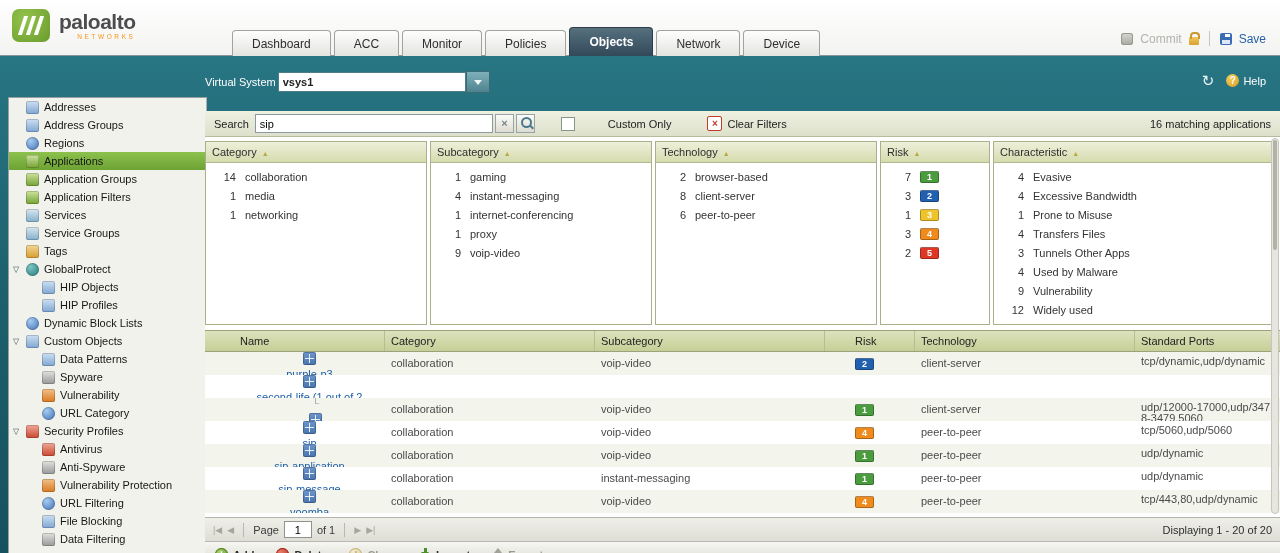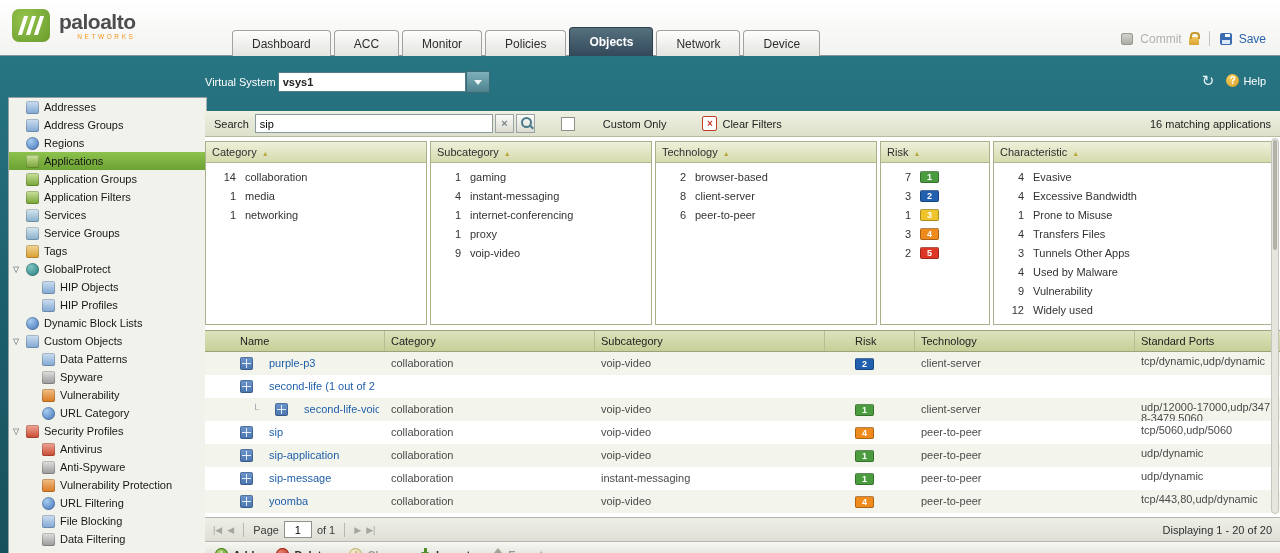--- a/index.html
+++ b/index.html
@@ -80,21 +80,21 @@
   .search-label{margin-right:6px;}
   .search-input{width:228px;height:17px;border:1px solid #8a9aa0;font-size:11px;padding:0 4px;background:#fff;
                 font-family:"Liberation Sans",sans-serif;}
   .mini-btn{width:19px;height:19px;margin-left:2px;border:1px solid #9aa4a8;background:linear-gradient(#fbfbf8,#dcdcd2);
             display:flex;align-items:center;justify-content:center;padding:0;cursor:pointer;}
   .x-glyph{color:#7a8488;font-size:11px;font-weight:bold;line-height:1;}
   .x-glyph::before{content:"\00D7";}
   .mag-icon{width:7px;height:7px;border:2px solid #4a7a8a;border-radius:50%;position:relative;margin:-2px -2px 0 0;}
   .mag-icon::after{content:"";position:absolute;width:5px;height:2px;background:#4a7a8a;transform:rotate(45deg);right:-4px;bottom:-2px;}
   .checkbox{width:12px;height:12px;background:#fff;border:1px solid #8a948a;margin-left:26px;cursor:pointer;}
-  .co-label{padding-left:28px;}
+  .co-label{margin-left:5px;padding-left:28px;}
   .cf-group{display:flex;align-items:center;margin-left:36px;cursor:pointer;}
   .cf-icon{width:13px;height:13px;background:#fff;border:1px solid #c23a28;border-radius:2px;color:#c23a28;
            font-weight:bold;font-size:10px;display:flex;align-items:center;justify-content:center;}
   .cf-icon::before{content:"\00D7";}
   .cf-label{margin-left:5px;}
   .matching{margin-left:auto;color:#222;}
 
   
   .filter-row{flex:0 0 193px;display:flex;background:#fff;padding:4px 8px 5px 0;box-sizing:border-box;}
   .fcol{border:1px solid #a9b08a;display:flex;flex-direction:column;margin-right:3px;background:#fff;box-sizing:border-box;}
@@ -118,21 +118,21 @@
          background:linear-gradient(#dde2bc,#c6cf97);border-top:1px solid #9aa37b;border-bottom:1px solid #9aa37b;
          color:#222;box-sizing:border-box;}
   .hcell{display:flex;align-items:center;padding-left:6px;border-right:1px solid #b6bd92;cursor:pointer;white-space:nowrap;overflow:hidden;}
   .hcell:last-child{border-right:none;}
   .hcell.first{padding-left:35px;}
   .hcell.risk-h{padding-left:30px;}
   .tbody{flex:1;background:#fff;overflow:hidden;}
   .trow{display:grid;grid-template-columns:180px 210px 230px 90px 220px 145px;height:23px;cursor:pointer;}
   .trow.alt{background:#f3f4ec;}
   .tcell{display:flex;align-items:center;padding:0 6px;color:#4a4a4a;white-space:nowrap;overflow:hidden;line-height:11px;}
-  .name-cell{padding-left:35px;gap:16px;}
+  .name-cell{padding-left:35px;gap:4px;flex-direction:column;}
   .name-cell.sub{padding-left:47px;}
   .branch{color:#8a9aa8;font-size:10px;}
   .branch::before{content:"\2514";}
   .app-icon{width:13px;height:13px;flex:0 0 13px;border-radius:2px;background:linear-gradient(#6c96cc,#4a74ae);
             box-shadow:inset 0 0 0 1px rgba(0,0,0,.22);position:relative;}
   .app-icon::before{content:"";position:absolute;left:2px;right:2px;top:5.5px;height:1.5px;background:rgba(255,255,255,.85);}
   .app-icon::after{content:"";position:absolute;top:2px;bottom:2px;left:5.5px;width:1.5px;background:rgba(255,255,255,.85);}
   .app-name{color:#1f5fa8;overflow:hidden;text-overflow:clip;}
   .risk-cell{padding-left:30px;}
   .ports-cell{white-space:normal;word-break:break-all;align-items:flex-start;padding-top:4px;}

